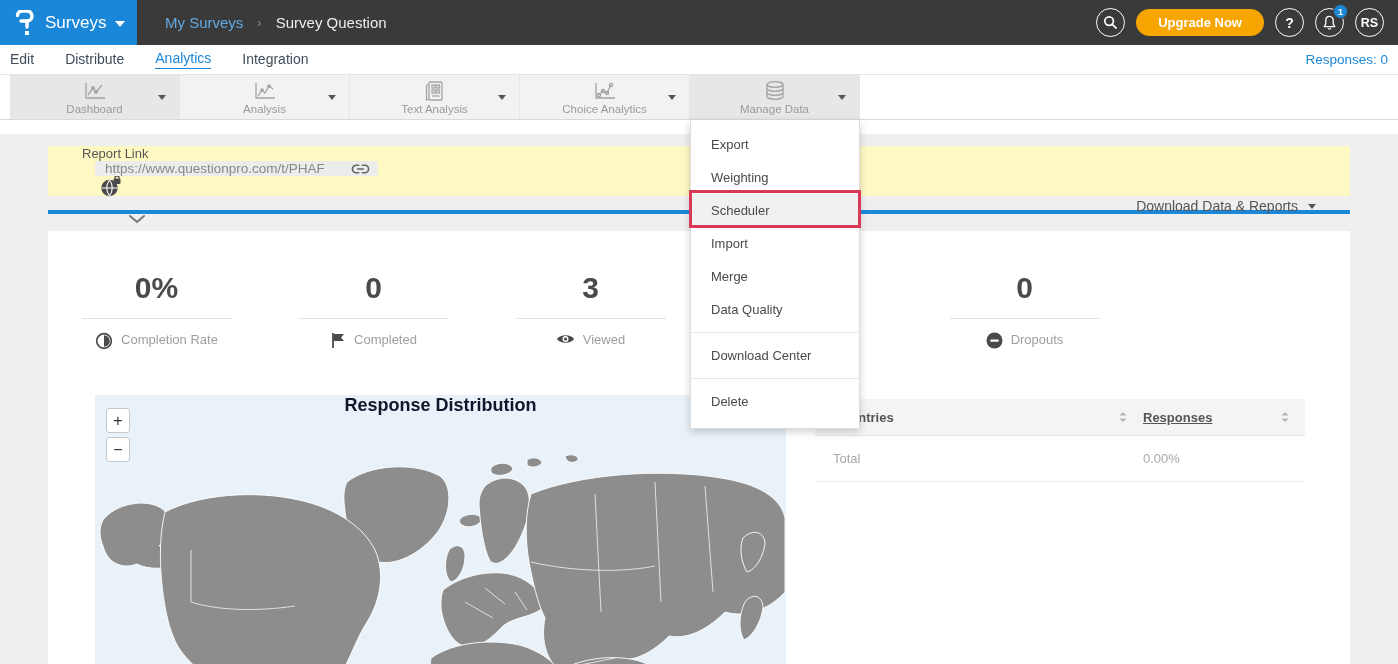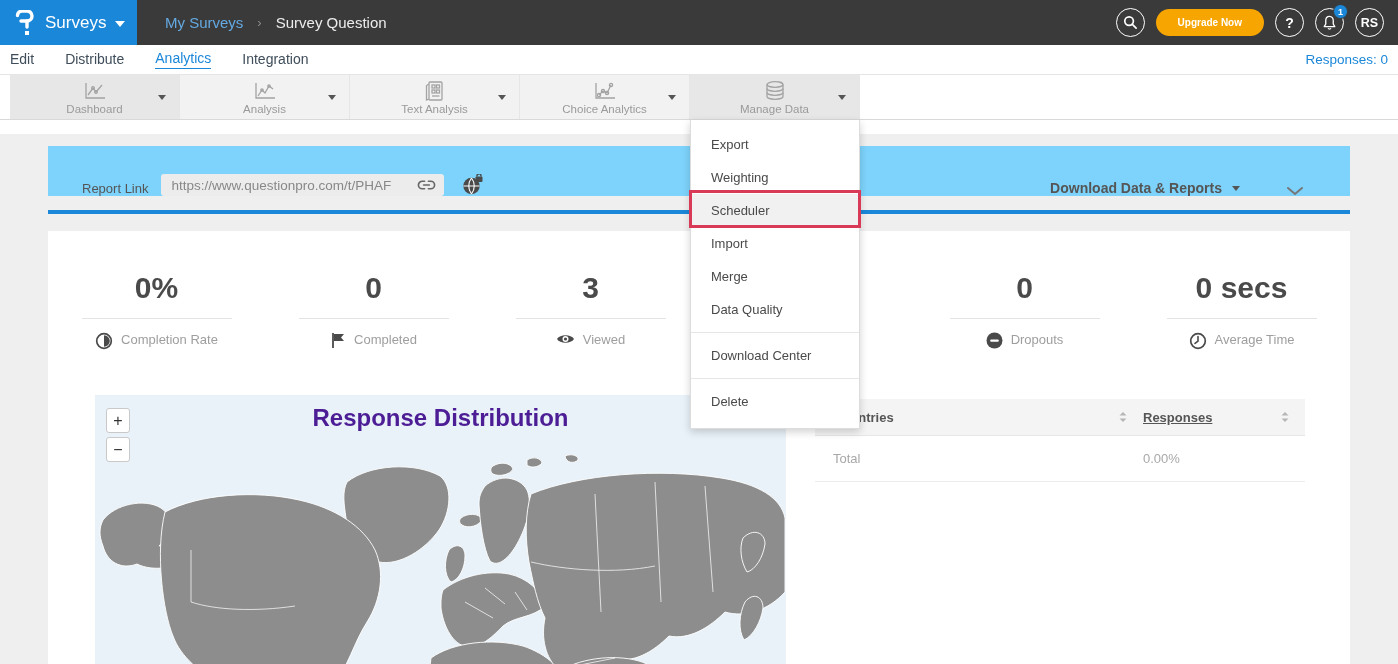--- a/index.html
+++ b/index.html
@@ -10,65 +10,65 @@
   .logo-block { width:137px; height:45px; background:#1b87d8; display:flex; align-items:center; padding:0 20px 0 14px; gap:9px; cursor:pointer; }
   .logo-glyph { width:22px; height:26px; flex:none; }
   .product-name { color:#fff; font-size:17px; }
   .caret-down { width:0; height:0; border-left:5px solid transparent; border-right:5px solid transparent; border-top:6px solid #fff; margin-top:2px; }
   .breadcrumb { display:flex; align-items:center; gap:14px; margin-left:28px; font-size:15px; }
   .crumb-parent { color:#64a9e1; cursor:pointer; }
   .crumb-sep { color:#8a8a8a; font-size:13px; }
   .crumb-current { color:#ededed; }
   .topbar-right { margin-left:auto; display:flex; align-items:center; gap:11px; padding-right:14px; }
   .circle-btn { width:29px; height:29px; border:1.5px solid #fff; border-radius:50%; display:flex; align-items:center; justify-content:center; color:#fff; font-size:14px; font-weight:bold; position:relative; cursor:pointer; background:transparent; }
-  .upgrade-btn { height:27px; padding:0 22px; background:#f7a500; border:none; border-radius:14px; color:#fff; font-weight:bold; font-size:10px; cursor:pointer; font-family:inherit; }
+  .upgrade-btn { height:27px; padding:0 22px; background:#f7a500; border:none; border-radius:14px; color:#fff; font-weight:bold; font-size:13px; cursor:pointer; font-family:inherit; }
   .notif-badge { position:absolute; top:-5px; right:-5px; min-width:15px; height:15px; border-radius:50%; background:#1b87d8; color:#fff; font-size:9px; font-weight:bold; display:flex; align-items:center; justify-content:center; border:1px solid #3a3a3a; }
 
   
   .subnav { height:30px; background:#fff; display:flex; align-items:center; gap:31px; padding:0 10px; border-bottom:1px solid #e5e5e5; font-size:14px; color:#3f4d5a; position:relative; z-index:20; }
   .subnav-item { cursor:pointer; padding-bottom:2px; }
   .subnav-item.active { color:#1b87d8; border-bottom:1.5px solid #1b87d8; }
   .responses-count { margin-left:auto; color:#1b87d8; font-size:13.5px; }
 
   
   .toolbar { height:45px; background:#fff; border-bottom:1px solid #d9d9d9; display:flex; padding-left:10px; position:relative; z-index:20; }
   .tool-tab { width:170px; height:44px; background:#f2f2f2; border-right:1px solid #e6e6e6; display:flex; flex-direction:column; align-items:center; justify-content:center; position:relative; cursor:pointer; }
   .tool-tab.active { background:#e7e7e7; }
   .tool-tab .tab-label { font-size:11.5px; color:#9a9a9a; margin-top:1px; }
   .tab-caret { position:absolute; right:13px; top:20px; width:0; height:0; border-left:4.5px solid transparent; border-right:4.5px solid transparent; border-top:5.5px solid #555; }
   .tab-icon { height:22px; display:flex; align-items:flex-end; }
   .tab-icon svg { stroke:#a3a3a3; fill:none; stroke-width:1.3; }
 
   
   .gap-white { height:14px; background:#fff; }
   .page { padding:12px 48px 0 48px; }
-  .report-card { background:#7dd3fc; height:50px; display:flex; align-items:flex-end; padding:0 34px; }
+  .report-card { background:#fef9c3; height:50px; display:flex; align-items:flex-start; padding:0 34px;flex-direction:column; }
   .report-label { font-size:13px; color:#555; flex:none; }
   .url-box { margin-left:13px; width:283px; height:22px; background:#ececec; border-radius:3px; display:flex; align-items:center; padding:0 8px 0 10px; }
   .url-input { flex:1; border:none; background:transparent; font-size:13.5px; color:#888; font-family:inherit; outline:none; min-width:0; }
   .globe-btn { margin-left:17px; cursor:pointer; display:flex; }
-  .download-group { margin-left:auto; display:flex; align-items:center; gap:10px; cursor:pointer;font-weight:bold; }
+  .download-group { margin-left:auto; display:flex; align-items:center; gap:10px; cursor:pointer; }
   .download-label { font-size:14px; color:#555; }
   .dl-caret { width:0; height:0; border-left:4.5px solid transparent; border-right:4.5px solid transparent; border-top:5.5px solid #555; }
   .collapse-chevron { margin-left:46px; margin-right:12px; cursor:pointer; display:flex; }
 
   .blue-line { height:4px; background:#1b87d8; margin-top:14px; }
   .design-card { background:#fff; height:56px; display:flex; align-items:center; padding-left:18px; }
   .design-title { color:#1b87d8; font-size:26px; font-weight:500; }
 
   .content-card { background:#fff; margin-top:17px; height:500px; }
   .stats-grid { display:grid; grid-template-columns:repeat(6,1fr); padding-top:40px; }
   .stat-cell { text-align:center; }
   .stat-value { font-size:30px; font-weight:bold; color:#4a4a4a; }
   .stat-divider { width:150px; margin:13px auto 0 auto; border-top:1px solid #e3e3e3; }
   .stat-label-row { margin-top:13px; display:flex; justify-content:center; gap:8px; color:#9e9e9e; font-size:13px; }
 
   .viz-row { display:flex; margin-top:45px; }
   .map-panel { margin-left:47px; width:691px; height:320px; background:#e9f2f9; position:relative; flex:none; }
-  .map-title { text-align:center; font-size:24px; font-weight:bold; color:#4c1d95; padding-top:9px; }
+  .map-title { text-align:center; font-size:18px; font-weight:bold; color:#0f172a; }
   .zoom-controls { position:absolute; left:11px; top:13px; display:flex; flex-direction:column; gap:4px; }
   .zoom-btn { width:24px; height:25px; background:#fff; border:1px solid #c9c9c9; border-radius:3px; font-size:16px; color:#333; cursor:pointer; line-height:21px; text-align:center; font-family:inherit; }
   .world-svg { position:absolute; left:0; top:47px; }
 
   .countries-table { margin-left:29px; margin-top:4px; width:490px; flex:none; font-size:13px; }
   .table-header { height:37px; background:#f4f4f4; display:flex; align-items:center; padding:0 14px 0 18px; border-bottom:1px solid #e7e7e7; }
   .col-head { font-weight:bold; color:#555; display:flex; align-items:center; }
   .col-countries { flex:1; justify-content:space-between; padding-right:14px; }
   .col-responses { width:148px; justify-content:space-between;text-decoration:underline; }
   .sort-icon { display:flex; cursor:pointer; }
@@ -290,31 +290,20 @@
         <div class="stat-divider"></div>
         <div class="stat-label-row">
           <svg width="17" height="17" viewBox="0 0 17 17">
             <circle cx="8.5" cy="8.5" r="8" fill="#4a4a4a"></circle>
             <rect x="4.2" y="7.4" width="8.6" height="2.3" rx="1" fill="#fff"></rect>
           </svg>
           <span>Dropouts</span>
         </div>
       </div>
 
-      <div class="stat-cell">
-        <div class="stat-value">0 secs</div>
-        <div class="stat-divider"></div>
-        <div class="stat-label-row">
-          <svg width="18" height="18" viewBox="0 0 18 18">
-            <circle cx="9" cy="9" r="7.3" fill="none" stroke="#4a4a4a" stroke-width="1.7"></circle>
-            <path d="M9 4.6 V9 l-3 2.4" fill="none" stroke="#4a4a4a" stroke-width="1.6" stroke-linecap="round"></path>
-          </svg>
-          <span>Average Time</span>
-        </div>
-      </div>
     </div>
 
     <div class="viz-row">
 
       <div class="map-panel">
         <div class="map-title">Response Distribution</div>
         <div class="zoom-controls">
           <button class="zoom-btn">+</button>
           <button class="zoom-btn">−</button>
         </div>

